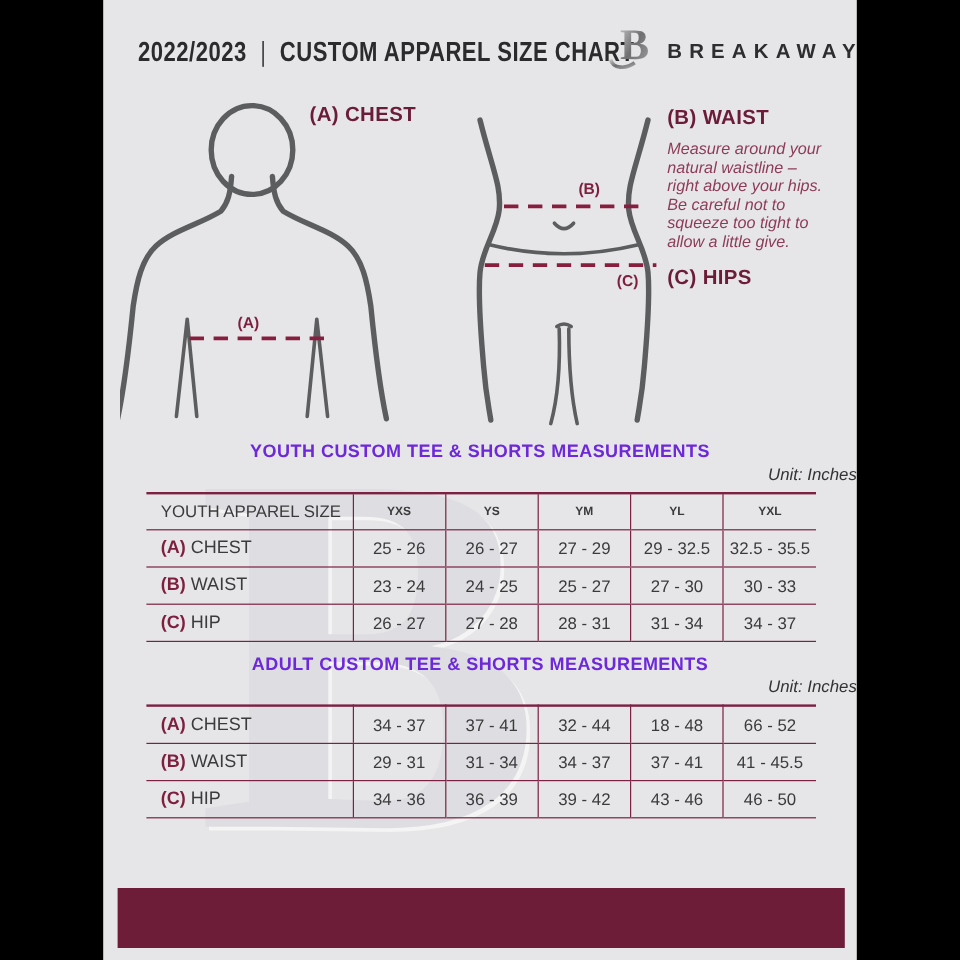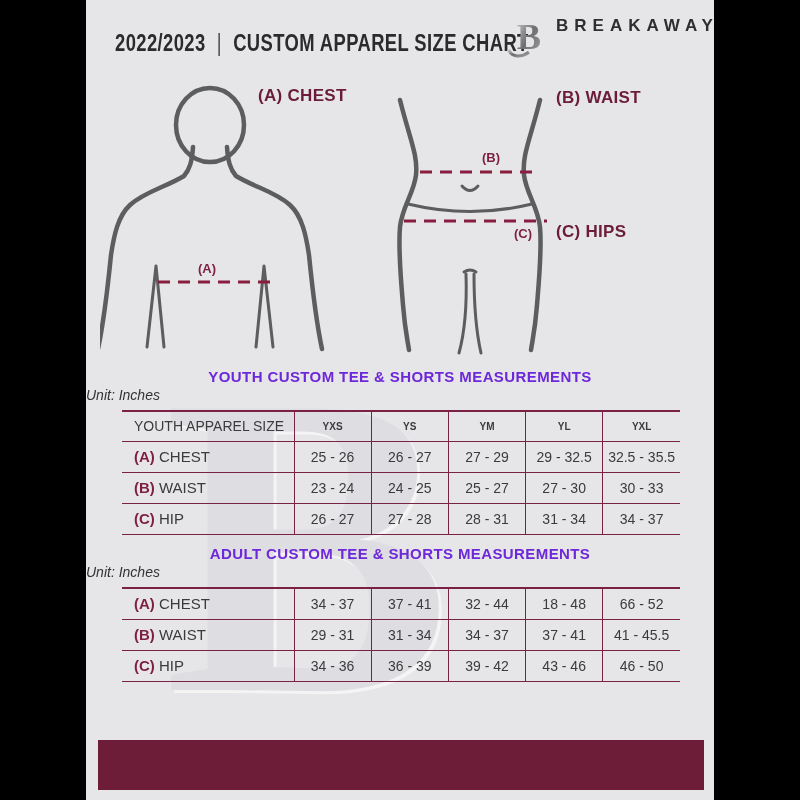--- a/index.html
+++ b/index.html
@@ -11,37 +11,37 @@
   .watermark { position:absolute; left:78px; top:330px; font-size:430px; font-weight:bold;
     color:#dedee2; line-height:1; z-index:0; letter-spacing:-10px;
     text-shadow:3px 3px 0 rgba(255,255,255,0.55); font-family:"Liberation Serif", serif; }
 
   
   .hdr { position:absolute; left:29px; top:27px; height:32px; white-space:nowrap; z-index:2; }
   .hdr-inner { display:inline-block; transform:scaleX(0.8); transform-origin:left center;
     font-weight:bold; font-size:23px; color:#2b2b2d; letter-spacing:0.5px; line-height:32px; }
   .hdr-sep { font-weight:300; padding:0 14px; color:#4a4a4c; }
   .brand-logo { position:absolute; left:418px; top:14px; width:46px; height:46px; z-index:2; }
-  .brand-name { position:absolute; left:470px; top:16px; font-size:17px; font-weight:bold;
+  .brand-name { position:absolute; left:470px; top:33px; font-size:17px; font-weight:bold;
     color:#2e2e30; letter-spacing:6px; z-index:2; white-space:nowrap; }
 
   
   .illus { position:absolute; z-index:1; }
   .fig-label { position:absolute; font-size:13px; font-weight:bold; color:#7d1f3e; z-index:2; }
 
   
   .guide { position:absolute; z-index:1; }
   .guide h3 { font-size:17px; font-weight:800; color:#6b1c38; letter-spacing:0.3px; margin-bottom:8px; }
   .guide .desc { font-size:13.5px; font-style:italic; color:#8d3c58; line-height:15.6px;
     white-space:pre-line; font-family:"Liberation Sans", sans-serif; }
 
   
   .tbl-title { position:absolute; width:628px; text-align:center; font-size:15px; font-weight:bold;
     color:#6d28d9; letter-spacing:0.4px; z-index:1; }
-  .tbl-unit { position:absolute; width:628px; text-align:left; font-size:14px; font-style:italic;
+  .tbl-unit { position:absolute; width:628px; text-align:right; font-size:14px; font-style:italic;
     color:#333335; z-index:1; }
   table.size { position:absolute; left:36px; width:558px; border-collapse:collapse; z-index:1;
     border-top:2px solid #7b2143; table-layout:fixed; }
   table.size th, table.size td { border-bottom:1.5px solid #7b2143; font-weight:normal;
     text-align:center; color:#3b3b3d; font-size:14px; height:31px; padding:0;margin-top:39px; }
   table.size th { height:30px; }
   table.size th.first, table.size td.first { text-align:left; padding-left:12px; width:172px; }
   table.size th:not(.first), table.size td:not(.first) { border-left:1.5px solid #7b2143; }
   table.size th.size-col { font-weight:bold; font-size:10px; }
   table.size td.first { font-size:15px; }
@@ -111,20 +111,26 @@
       </svg>
     </div>
     <span class="fig-label" style="left:396px; top:150px;">(B)</span>
     <span class="fig-label" style="left:428px; top:226px;">(C)</span>
 
     <div class="guide" style="left:172px; top:86px; width:156px;">
       <h3>(A) CHEST</h3>
     </div>
     <div class="guide" style="left:470px; top:88px; width:152px;">
       <h3>(B) WAIST</h3>
+      <div class="desc">Measure around your
+natural waistline –
+right above your hips.
+Be careful not to
+squeeze too tight to
+allow a little give.</div>
     </div>
     <div class="guide" style="left:470px; top:222px; width:156px;">
       <h3>(C) HIPS</h3>
     </div>
 
     <div class="tbl-title" style="top:368px;">YOUTH CUSTOM TEE &amp; SHORTS MEASUREMENTS</div>
     <div class="tbl-unit" style="top:387px;">Unit: Inches</div>
     <table class="size" style="top:410px;">
       <tbody>
           <tr>

